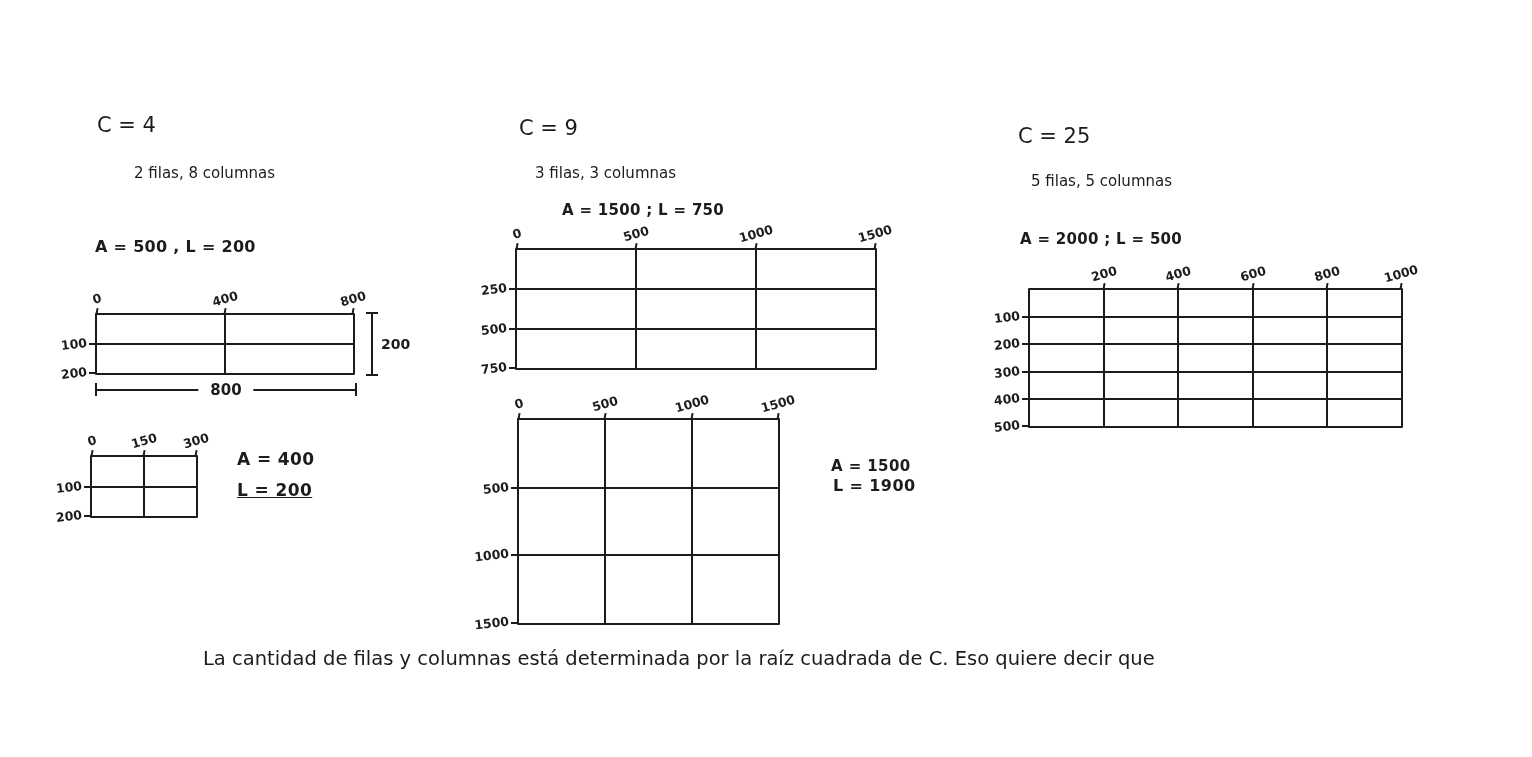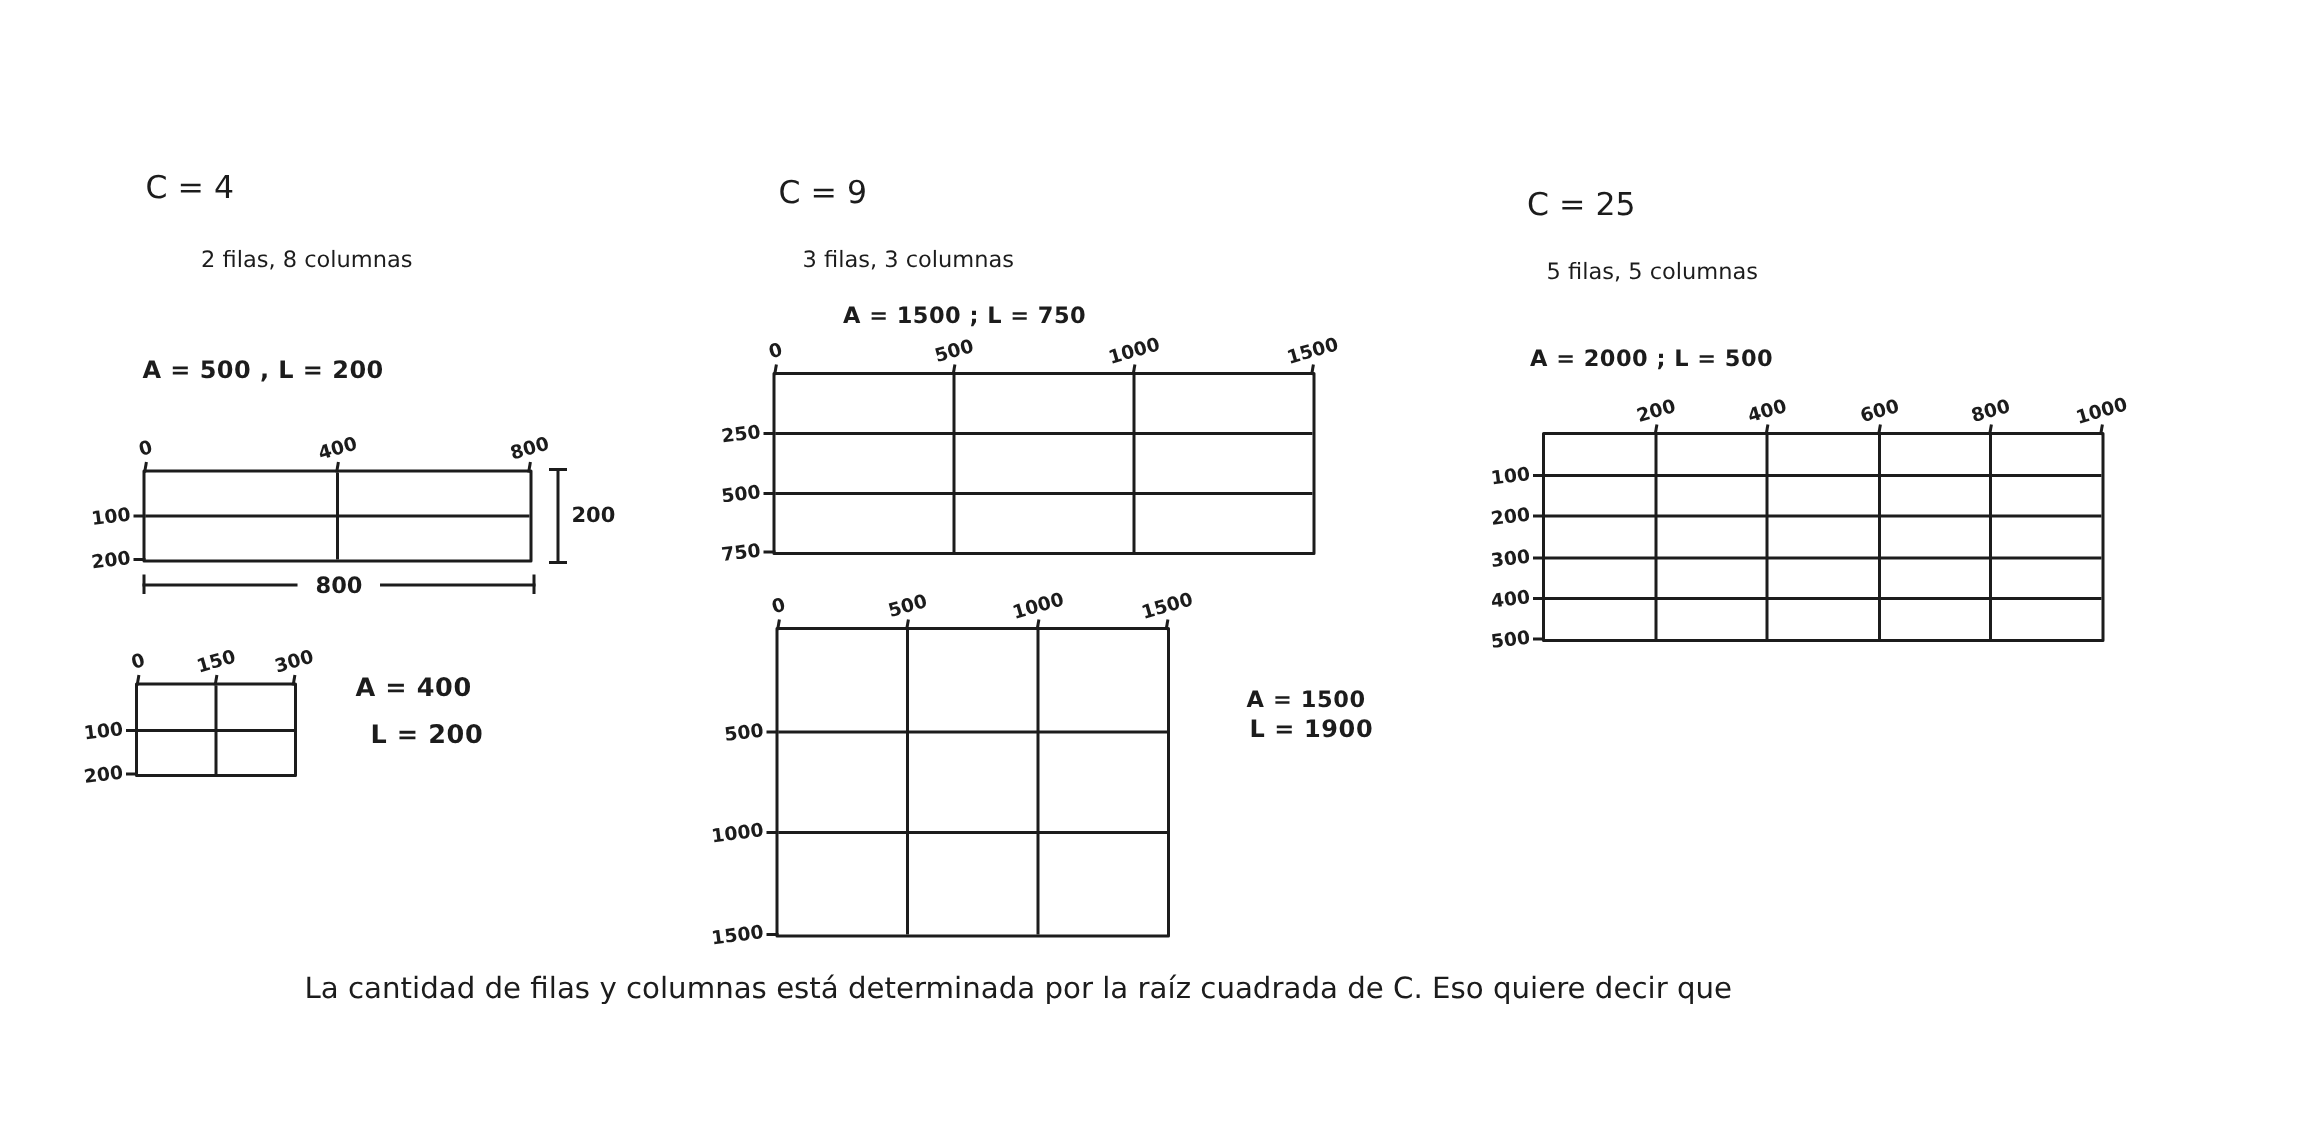--- a/index.html
+++ b/index.html
@@ -93,21 +93,21 @@
       <div class="gtick-t" style="left: 50%;"></div>
       <span class="glabel-t" style="left: 50%;">150</span>
       <div class="gtick-t" style="left: 100%;"></div>
       <span class="glabel-t" style="left: 100%;">300</span>
       <div class="gtick-l" style="top: 50%;"></div>
       <span class="glabel-l" style="top: 50%;">100</span>
       <div class="gtick-l" style="top: 100%;"></div>
       <span class="glabel-l" style="top: 100%;">200</span>
     </div>
   <div class="abs annot" style="left:237px; top:449px;">A = 400</div>
-  <div class="abs annot" style="left:247px; top:480px;">L = 200</div>
+  <div class="abs annot" style="left:237px; top:480px;text-decoration:underline;">L = 200</div>
 
   <div class="abs h-c" style="left:519px; top:116px;">C = 9</div>
   <div class="abs h-sub" style="left:535px; top:164px;">3 filas, 3 columnas</div>
   <div class="abs h-params" style="left:562px; top:201px; font-size:15px;">A = 1500 ;   L = 750</div>
 
   <div class="grid" style="left:515px; top:248px; width:362px; height:122px;">
       <div class="gline-v" style="left: 33.3333%;"></div>
       <div class="gline-v" style="left: 66.6667%;"></div>
       <div class="gline-h" style="top: 33.3333%;"></div>
       <div class="gline-h" style="top: 66.6667%;"></div>

